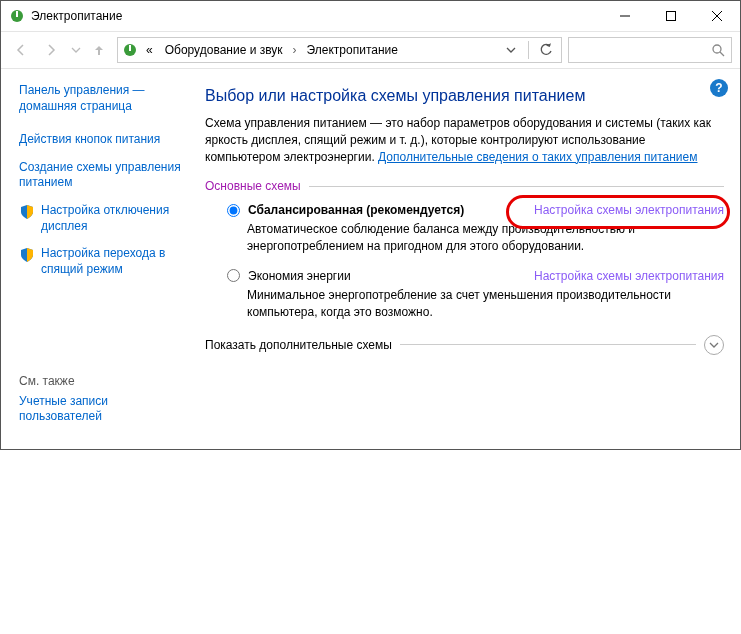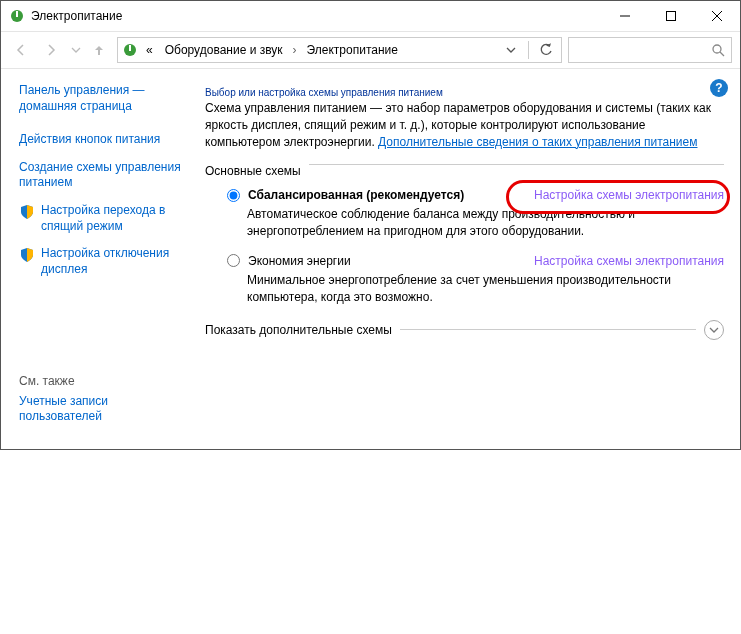--- a/index.html
+++ b/index.html
@@ -25,24 +25,24 @@
   
   .body{flex:1;display:flex;overflow:hidden}
   .sidebar{width:200px;padding:14px 12px 14px 18px;box-sizing:border-box;display:flex;flex-direction:column}
   .sidebar a{color:#0066cc;text-decoration:none;display:block;line-height:1.3}
   .side-item{display:flex;align-items:flex-start;gap:6px;margin-bottom:12px}
   .side-item .side-icon{width:16px;height:16px;flex-shrink:0;margin-top:1px}
   .sidebar .footer{margin-top:auto}
   .sidebar .footer .muted{color:#555;margin-bottom:6px}
   .content{flex:1;padding:14px 16px 14px 4px;box-sizing:border-box;position:relative}
   .help-btn{position:absolute;top:10px;right:12px;width:18px;height:18px;border-radius:50%;background:#1979ca;color:#fff;font-weight:bold;font-size:12px;display:flex;align-items:center;justify-content:center}
-  h1{color:#003399;font-size:10px;font-weight:400;margin:4px 0 2px}
+  h1{color:#003399;font-size:16px;font-weight:400;margin:4px 0 10px}
   .desc{line-height:1.4;margin-bottom:4px}
   .desc a{color:#0066cc;text-decoration:underline}
-  .section-title{display:flex;margin:14px 0 10px;color:#000000}
+  .section-title{display:flex;align-items:center;margin:14px 0 10px;color:#a21caf}
   .section-title .line{flex:1;height:1px;background:#ccc;margin-left:8px}
   .plan{margin-left:22px;margin-bottom:14px;position:relative}
   .plan-head{display:flex;align-items:center;gap:8px}
   .plan-head label{font-weight:400}
   .plan-head .balanced-label{font-weight:700}
   .plan-head .spacer3{flex:1}
   .plan-link{color:#8b5cf6;text-decoration:none}
   .plan-desc{margin:4px 0 0 20px;line-height:1.4}
   .highlight{position:absolute;border:3px solid #e60000;border-radius:18px;pointer-events:none}
   .expand-row{display:flex;align-items:center;margin-top:10px}
@@ -144,28 +144,28 @@
           <a href="#">Действия кнопок питания</a>
         </div>
       <div class="side-item">
           <a href="#">Создание схемы управления питанием</a>
         </div>
       <div class="side-item">
         <span class="side-icon"><svg viewBox="0 0 16 16">
               <path d="M8 1 L14 3 V8 C14 12 8 15 8 15 C8 15 2 12 2 8 V3 Z" fill="#1979ca"></path>
               <path d="M8 1 L14 3 V8 C14 12 8 15 8 15 Z" fill="#ffb400"></path>
             </svg></span>
-        <a href="#">Настройка перехода в спящий режим</a>
+        <a href="#">Настройка отключения дисплея</a>
       </div>
       <div class="side-item">
         <span class="side-icon"><svg viewBox="0 0 16 16">
               <path d="M8 1 L14 3 V8 C14 12 8 15 8 15 C8 15 2 12 2 8 V3 Z" fill="#1979ca"></path>
               <path d="M8 1 L14 3 V8 C14 12 8 15 8 15 Z" fill="#ffb400"></path>
             </svg></span>
-        <a href="#">Настройка отключения дисплея</a>
+        <a href="#">Настройка перехода в спящий режим</a>
       </div>
       <div class="footer">
         <div class="muted">См. также</div>
         <a href="#">Учетные записи пользователей</a>
         <div style="height:10px"></div>
       </div>
     </div>
 
     <div class="content">
       <div class="help-btn">?</div>

